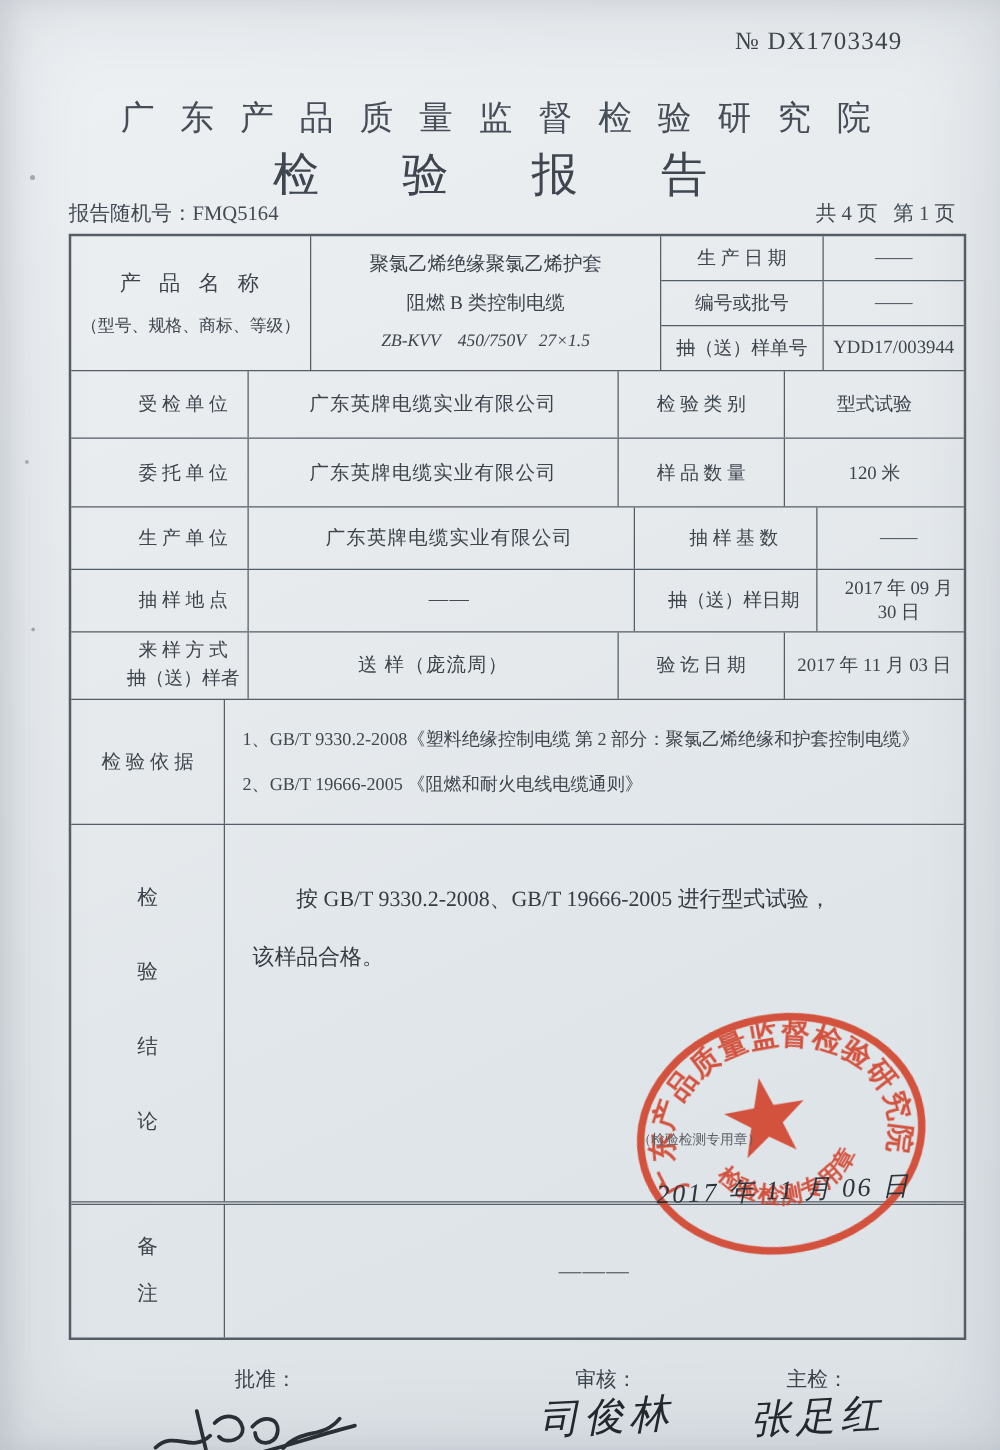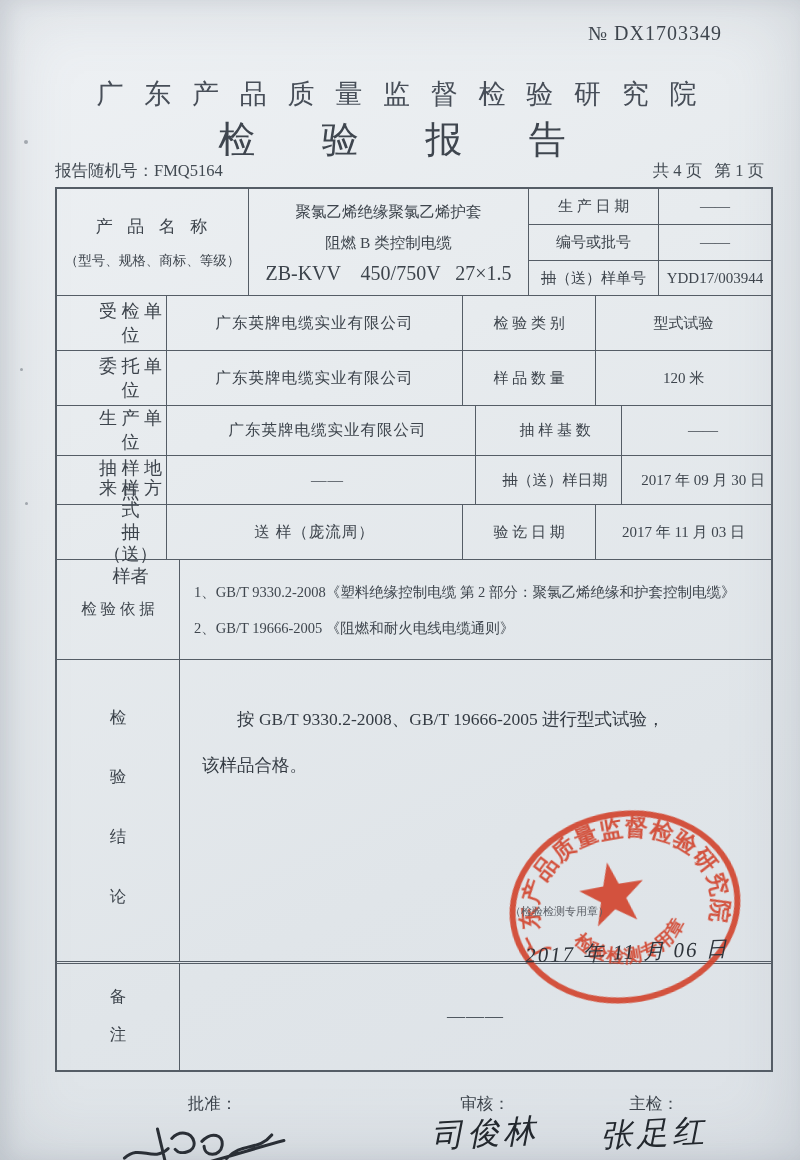--- a/index.html
+++ b/index.html
@@ -42,21 +42,21 @@
   .s1-label{width:192px;flex-direction:column;justify-content:center;gap:14px;text-align:right;}
   .s1-label .l1{font-size:17px;letter-spacing:2px;}
   .s1-label .l2{font-size:13.5px;letter-spacing:0;}
   .s1-value{width:280px;flex-direction:column;justify-content:center;line-height:31px;font-size:15.5px;}
   .s1-right{flex:1;display:flex;flex-direction:column;}
   .s1-sub{display:flex;height:36px;flex:1;}
   .s1-sub .sl{width:130px;font-size:15px;}
   .s1-sub .sv{flex:1;font-size:15px;}
 
   .irow{display:flex;}
-  .irow .lab{width:110px;font-size:18px;padding-left:38px;}
+  .irow .lab{width:142px;font-size:15px;padding-left:38px;}
   .irow .val{width:296px;font-size:15.5px;letter-spacing:1px;}
   .irow .rlab{width:133px;font-size:15px;text-align:right;}
   .irow .rval{flex:1;font-size:15px;}
   .h55{height:55px;} .h50{height:50px;gap:13px;}
   .two-line{flex-direction:column;line-height:22px;gap:0;}
 
   .s7{height:100px;display:flex;}
   .s7 .lab{width:123px;font-size:15.5px;}
   .s7 .content{flex:1;display:flex;flex-direction:column;justify-content:center;
     padding-left:14px;font-size:14.5px;line-height:36px;text-align:left;color:#3f464e;}
@@ -112,21 +112,21 @@
   <div class="tbl">
 
     <div class="s1 bb">
       <div class="cell br s1-label">
         <div class="l1 pre">产  品  名  称</div>
         <div class="l2">（型号、规格、商标、等级）</div>
       </div>
       <div class="cell br s1-value">
         <div>聚氯乙烯绝缘聚氯乙烯护套</div>
         <div>阻燃 B 类控制电缆</div>
-        <div class="pre" style="font-size:20px;">ZB-KVV    450/750V   27×1.5</div>
+        <div class="pre" style="font-size:14px;font-style:italic;">ZB-KVV    450/750V   27×1.5</div>
       </div>
       <div class="s1-right">
         <div class="s1-sub bb">
           <div class="cell br sl">生 产 日 期</div>
           <div class="cell sv">——</div>
         </div>
         <div class="s1-sub bb">
           <div class="cell br sl">编号或批号</div>
           <div class="cell sv">——</div>
         </div>

